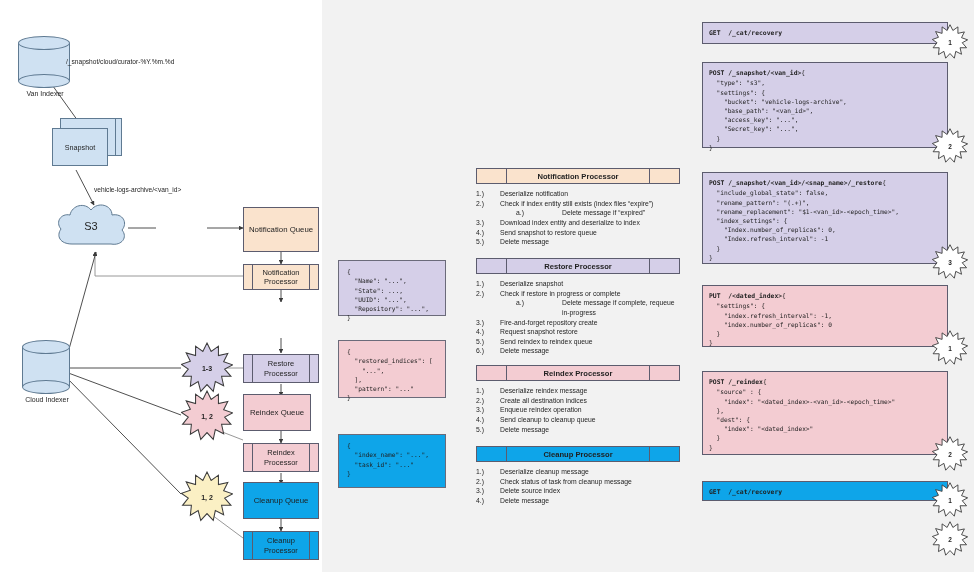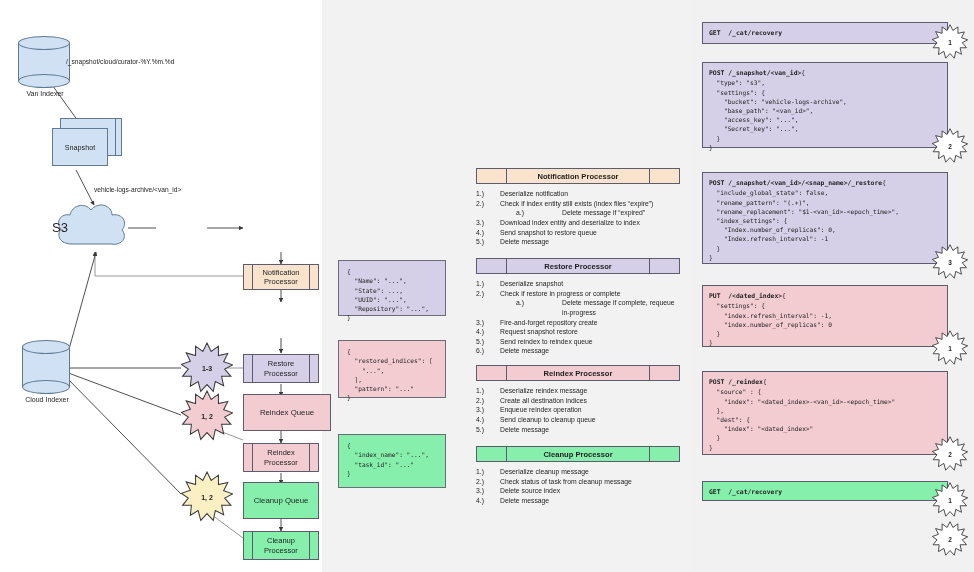--- a/index.html
+++ b/index.html
@@ -26,21 +26,21 @@
   .proc-wrap { position:absolute; border:1px solid #5c5c6e; display:flex; }
   .proc-side { width:9px; border-right:1px solid #5c5c6e; }
   .proc-side.r { border-right:none; border-left:1px solid #5c5c6e; }
   .proc-mid { flex:1; display:flex; align-items:center; justify-content:center;
               text-align:center; font-size:7.5px; line-height:1.25; color:#1f1f1f; }
 
   
   .t-orange { background:#fae3cd; }
   .t-purple { background:#d5cfe8; }
   .t-pink   { background:#f3ccd2; }
-  .t-yellow { background:#86efac; }
+  .t-yellow { background:#0ea5e9; }
 
   
   .cyl { position:absolute; }
   .cyl .body { position:absolute; left:0; top:7px; width:100%; height:calc(100% - 14px);
                background:#cfe1f2; border-left:1px solid #5f7a92; border-right:1px solid #5f7a92; }
   .cyl .top  { position:absolute; left:0; top:0; width:100%; height:14px; background:#cfe1f2;
                border:1px solid #5f7a92; border-radius:50%; }
   .cyl .bot  { position:absolute; left:0; bottom:0; width:100%; height:14px; background:#cfe1f2;
                border:1px solid #5f7a92; border-radius:50%; }
   .cyl-label { position:absolute; font-size:7px; color:#1f1f1f; white-space:nowrap; text-align:center; }
@@ -148,41 +148,42 @@
     <div class="sheet front" style="left:0; top:10px; width:56px; height:38px;">Snapshot</div>
   </div>
 
   <div class="edge-label" style="left:94px; top:186px;">vehicle-logs-archive/&lt;van_id&gt;</div>
 
   <div style="position:absolute; left:52px; top:198px; width:78px; height:60px;">
     <svg width="78" height="60" viewBox="0 0 78 60">
       <path d="M20,46 C8,46 4,38 9,31 C3,24 9,15 18,17 C20,7 33,4 39,12
                C46,3 60,7 60,17 C71,15 76,25 70,32 C76,39 70,48 59,46 Z" fill="#cfe1f2" stroke="#5f7a92" stroke-width="1"></path>
     </svg>
-    <div style="position:absolute; left:0; top:22px; width:78px; text-align:left; font-size:13px; color:#1f1f1f;">S3</div>
-  </div>
-
-
+    <div style="position:absolute; left:0; top:22px; width:78px; text-align:center; font-size:11px; color:#1f1f1f;">S3</div>
+  </div>
+
+
+  <div class="node queue t-orange" style="left:243px; top:207px; width:76px; height:45px;">Notification Queue</div>
 
   <div class="proc-wrap t-orange" style="left:243px; top:264px; width:76px; height:26px;">
     <div class="proc-side"></div>
     <div class="proc-mid" style="white-space:pre-line;">Notification
 Processor</div>
     <div class="proc-side r"></div>
   </div>
 
 
   <div class="proc-wrap t-purple" style="left:243px; top:354px; width:76px; height:29px;">
     <div class="proc-side"></div>
     <div class="proc-mid" style="white-space:pre-line;">Restore
 Processor</div>
     <div class="proc-side r"></div>
   </div>
 
-  <div class="node queue t-pink" style="left:243px; top:394px; width:88px; height:37px;">Reindex Queue</div>
+  <div class="node queue t-pink" style="left:243px; top:394px; width:68px; height:37px;">Reindex Queue</div>
 
   <div class="proc-wrap t-pink" style="left:243px; top:443px; width:76px; height:29px;">
     <div class="proc-side"></div>
     <div class="proc-mid" style="white-space:pre-line;">Reindex
 Processor</div>
     <div class="proc-side r"></div>
   </div>
 
   <div class="node queue t-yellow" style="left:243px; top:482px; width:76px; height:37px;">Cleanup Queue</div>
 

